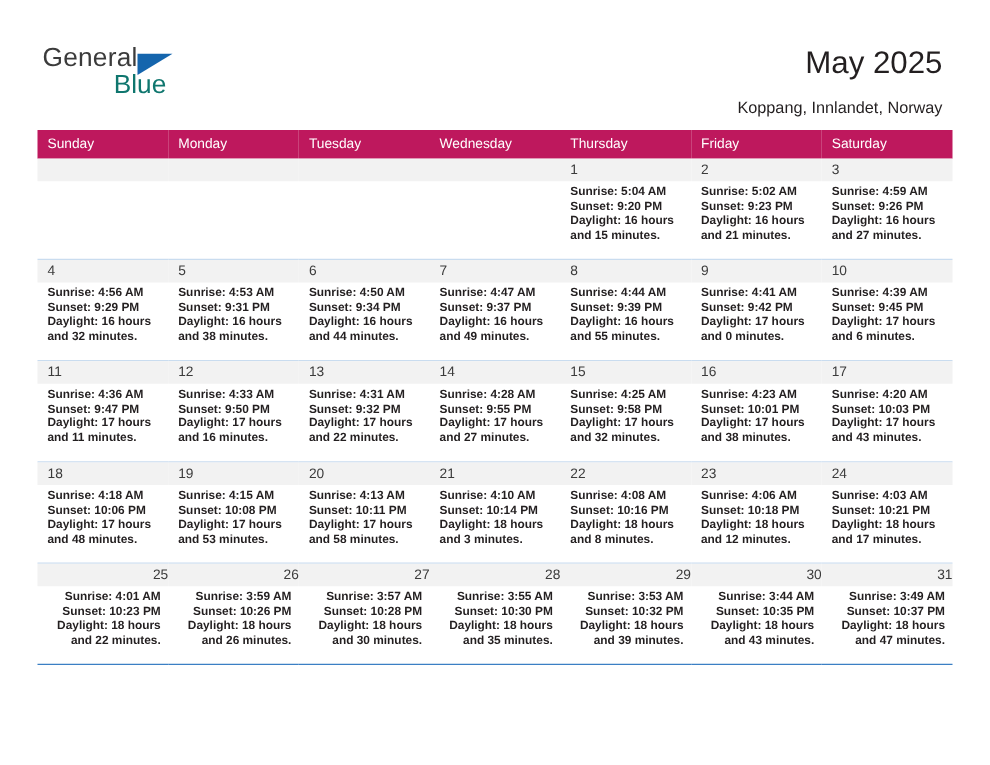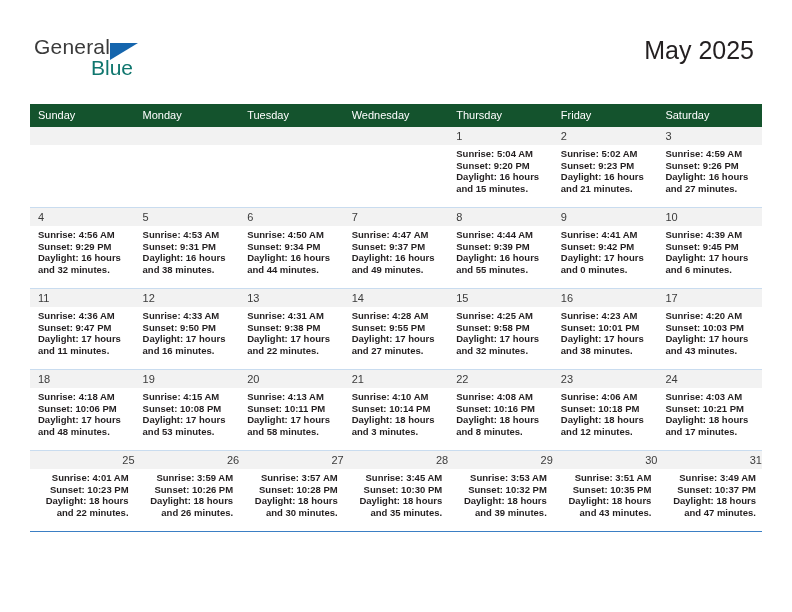--- a/index.html
+++ b/index.html
@@ -88,21 +88,21 @@
   
   .calendar {
     position: absolute;
     left: 30px;
     top: 104px;
     width: 732px;
     border-collapse: collapse;
     table-layout: fixed;
   }
   .calendar th {
-    background: #14532d;
+    background: #be185d;
     color: #ffffff;
     font-size: 11px;
     font-weight: normal;
     text-align: left;
     padding: 5px 0 6px 8px;
     height: 11px;
     border: none;
   }
   .calendar td {
     width: 104.57px;
@@ -156,20 +156,21 @@
 
 <div class="page">
 
   <div class="header">
     <div class="brand">
       <span class="brand-line1">General</span>
       <span class="brand-tri"></span>
       <span class="brand-line2">Blue</span>
     </div>
     <div class="title">May 2025</div>
+    <div class="subtitle">Koppang, Innlandet, Norway</div>
   </div>
 
   <table class="calendar">
     <thead>
       <tr>
         <th>Sunday</th>
         <th>Monday</th>
         <th>Tuesday</th>
         <th>Wednesday</th>
         <th>Thursday</th>
@@ -336,21 +337,21 @@
                 <div>Daylight: 17 hours</div>
                 <div>and 16 minutes.</div>
               </div>
             </div>
           </td>
         <td>
             <div class="cell-inner">
               <span class="daynum">13</span>
               <div class="lines">
                 <div>Sunrise: 4:31 AM</div>
-                <div>Sunset: 9:38 PM</div>
+                <div>Sunset: 9:32 PM</div>
                 <div>Daylight: 17 hours</div>
                 <div>and 22 minutes.</div>
               </div>
             </div>
           </td>
         <td>
             <div class="cell-inner">
               <span class="daynum">14</span>
               <div class="lines">
                 <div>Sunrise: 4:28 AM</div>
@@ -506,21 +507,21 @@
                 <div>Sunset: 10:28 PM</div>
                 <div>Daylight: 18 hours</div>
                 <div>and 30 minutes.</div>
               </div>
             </div>
           </td>
         <td>
             <div class="cell-inner">
               <span class="daynum">28</span>
               <div class="lines">
-                <div>Sunrise: 3:45 AM</div>
+                <div>Sunrise: 3:55 AM</div>
                 <div>Sunset: 10:30 PM</div>
                 <div>Daylight: 18 hours</div>
                 <div>and 35 minutes.</div>
               </div>
             </div>
           </td>
         <td>
             <div class="cell-inner">
               <span class="daynum">29</span>
               <div class="lines">
@@ -528,21 +529,21 @@
                 <div>Sunset: 10:32 PM</div>
                 <div>Daylight: 18 hours</div>
                 <div>and 39 minutes.</div>
               </div>
             </div>
           </td>
         <td>
             <div class="cell-inner">
               <span class="daynum">30</span>
               <div class="lines">
-                <div>Sunrise: 3:51 AM</div>
+                <div>Sunrise: 3:44 AM</div>
                 <div>Sunset: 10:35 PM</div>
                 <div>Daylight: 18 hours</div>
                 <div>and 43 minutes.</div>
               </div>
             </div>
           </td>
         <td>
             <div class="cell-inner">
               <span class="daynum">31</span>
               <div class="lines">

